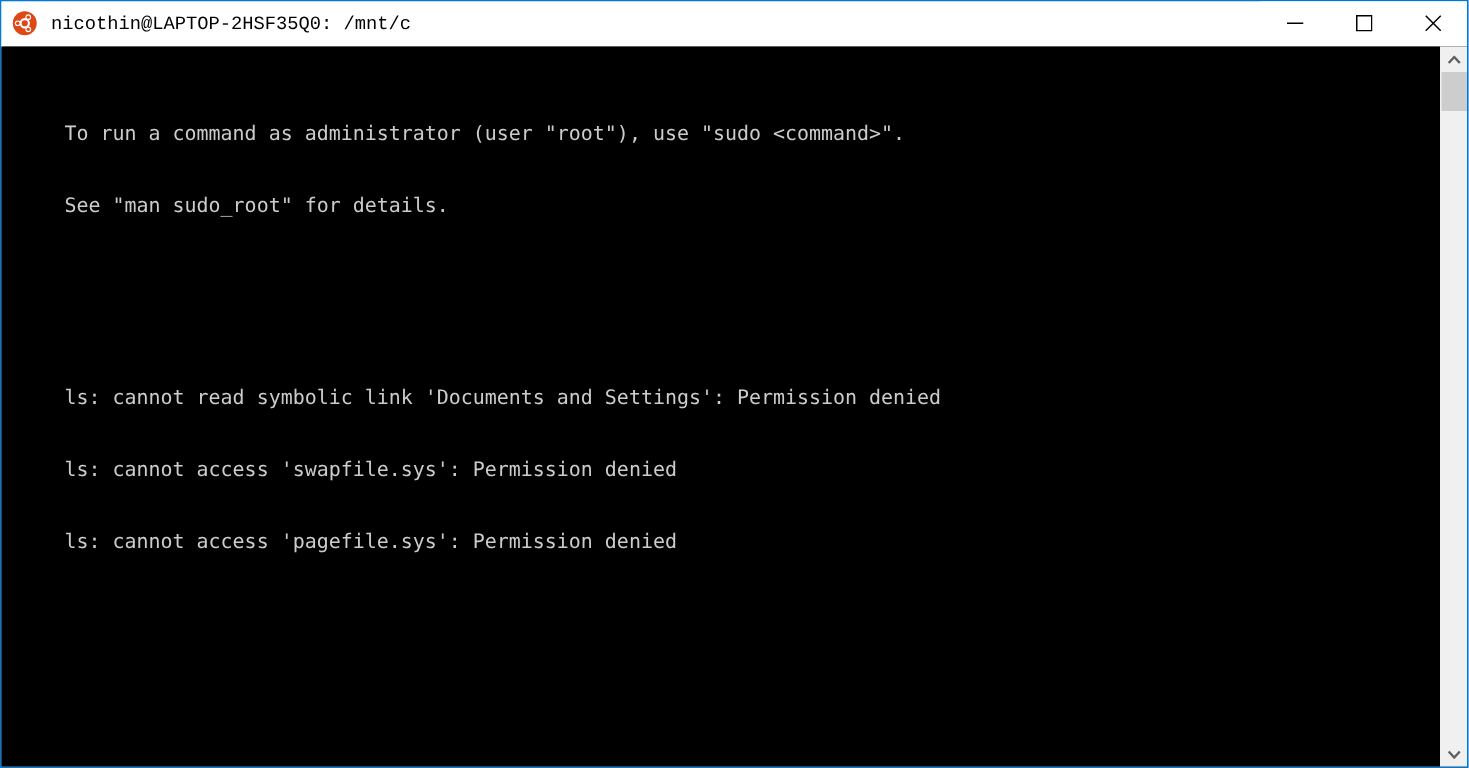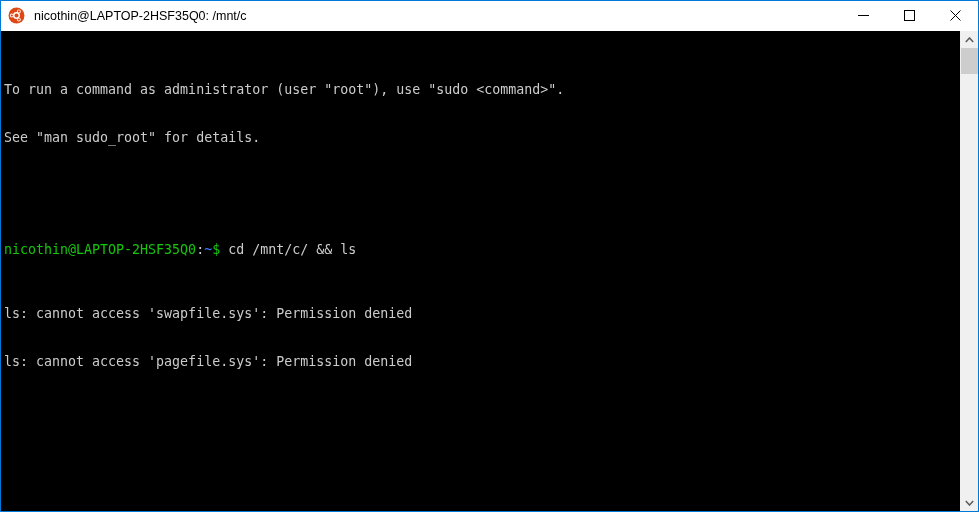--- a/index.html
+++ b/index.html
@@ -48,21 +48,21 @@
     height: 17px;
     flex: 0 0 17px;
     position: relative;
   }
   .ubuntu-icon svg { display: block; }
   #title-text {
     margin-left: 9px;
     font-size: 12.5px;
     color: #000000;
     white-space: nowrap;
-    font-family: Liberation Sans, sans-serif;
+    font-family: Liberation Mono, monospace;
   }
   #win-controls {
     display: flex;
     height: 29px;
   }
   .win-btn {
     width: 46px;
     height: 29px;
     display: flex;
     align-items: center;
@@ -90,21 +90,21 @@
     line-height: 16px;
     letter-spacing: 0px;
     color: #cccccc;
     white-space: pre;
   }
   .line {
     height: 16px;
     line-height: 16px;
     white-space: pre;
   }
-  .c-white  { color: #cccccc; }
+  .c-white  { color: #cccccc; margin-left: 39px; }
   .c-green  { color: #16c60c; }
   .c-cyan   { color: #3b78ff; }
 
   
   #scrollbar {
     width: 17px;
     min-width: 17px;
     background: #f0f0f0;
     border-left: 1px solid #f0f0f0;
     display: flex;
@@ -176,22 +176,22 @@
   </div>
 
   <div id="terminal-wrap">
 
     <div id="terminal">
 
       <div class="line"><span class="c-white">To run a command as administrator (user "root"), use "sudo &lt;command&gt;".</span></div>
       <div class="line"><span class="c-white">See "man sudo_root" for details.</span></div>
       <div class="line"><span></span></div>
 
-      <div class="line"><span class="c-green">nicothin@LAPTOP-2HSF35Q0</span><span class="c-white">:</span><span class="c-cyan">~</span><span class="c-green">$</span><span class="c-white"> cd /mnt/c/ &amp;&amp; ls</span></div>
-
+
+      <div class="line"><span class="c-white">ls: cannot read symbolic link 'Documents and Settings': Permission denied</span></div>
       <div class="line"><span class="c-white">ls: cannot access 'swapfile.sys': Permission denied</span></div>
       <div class="line"><span class="c-white">ls: cannot access 'pagefile.sys': Permission denied</span></div>
 
       
 
       
 
     </div>
 
     <div id="scrollbar">

